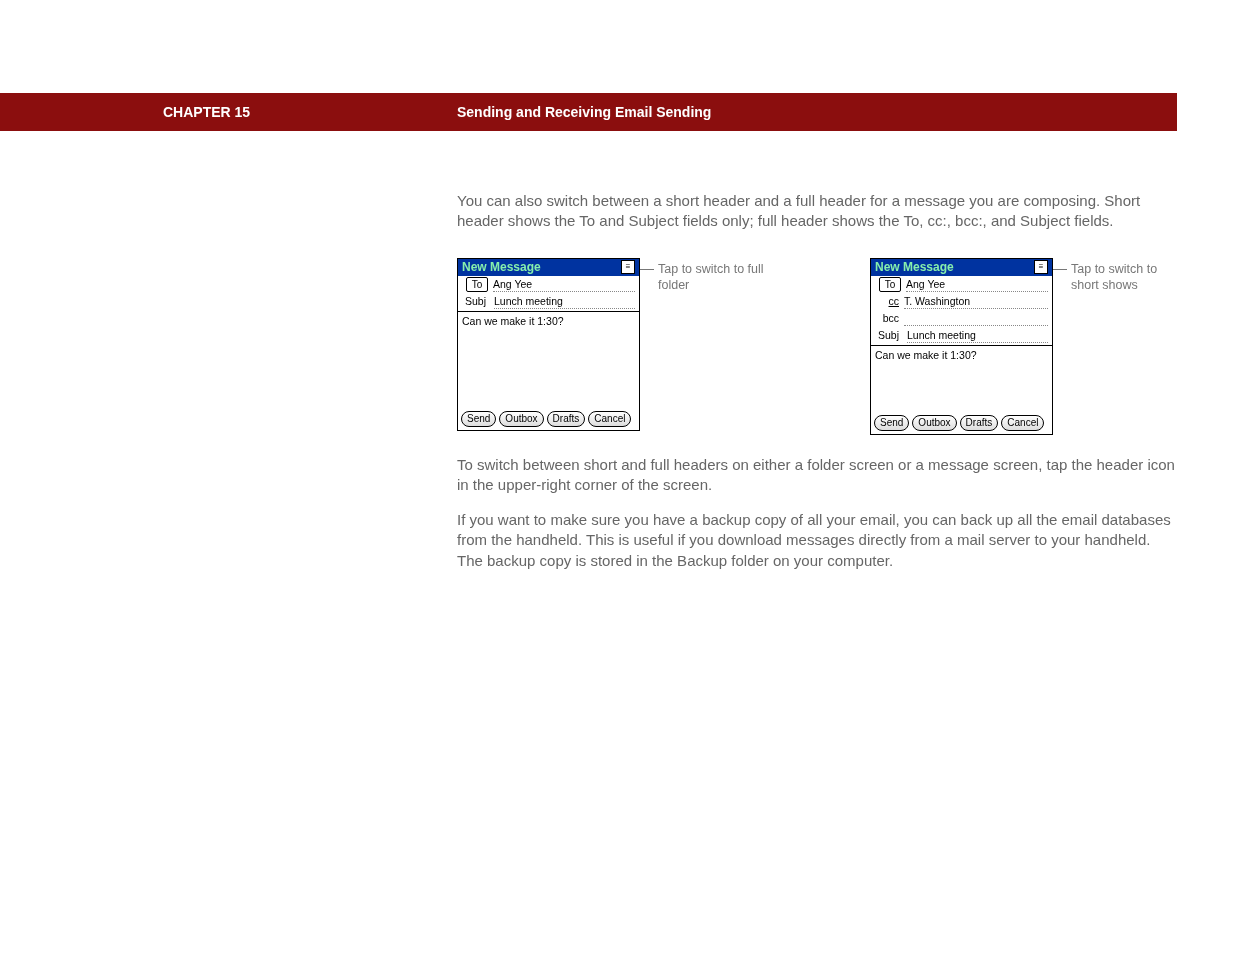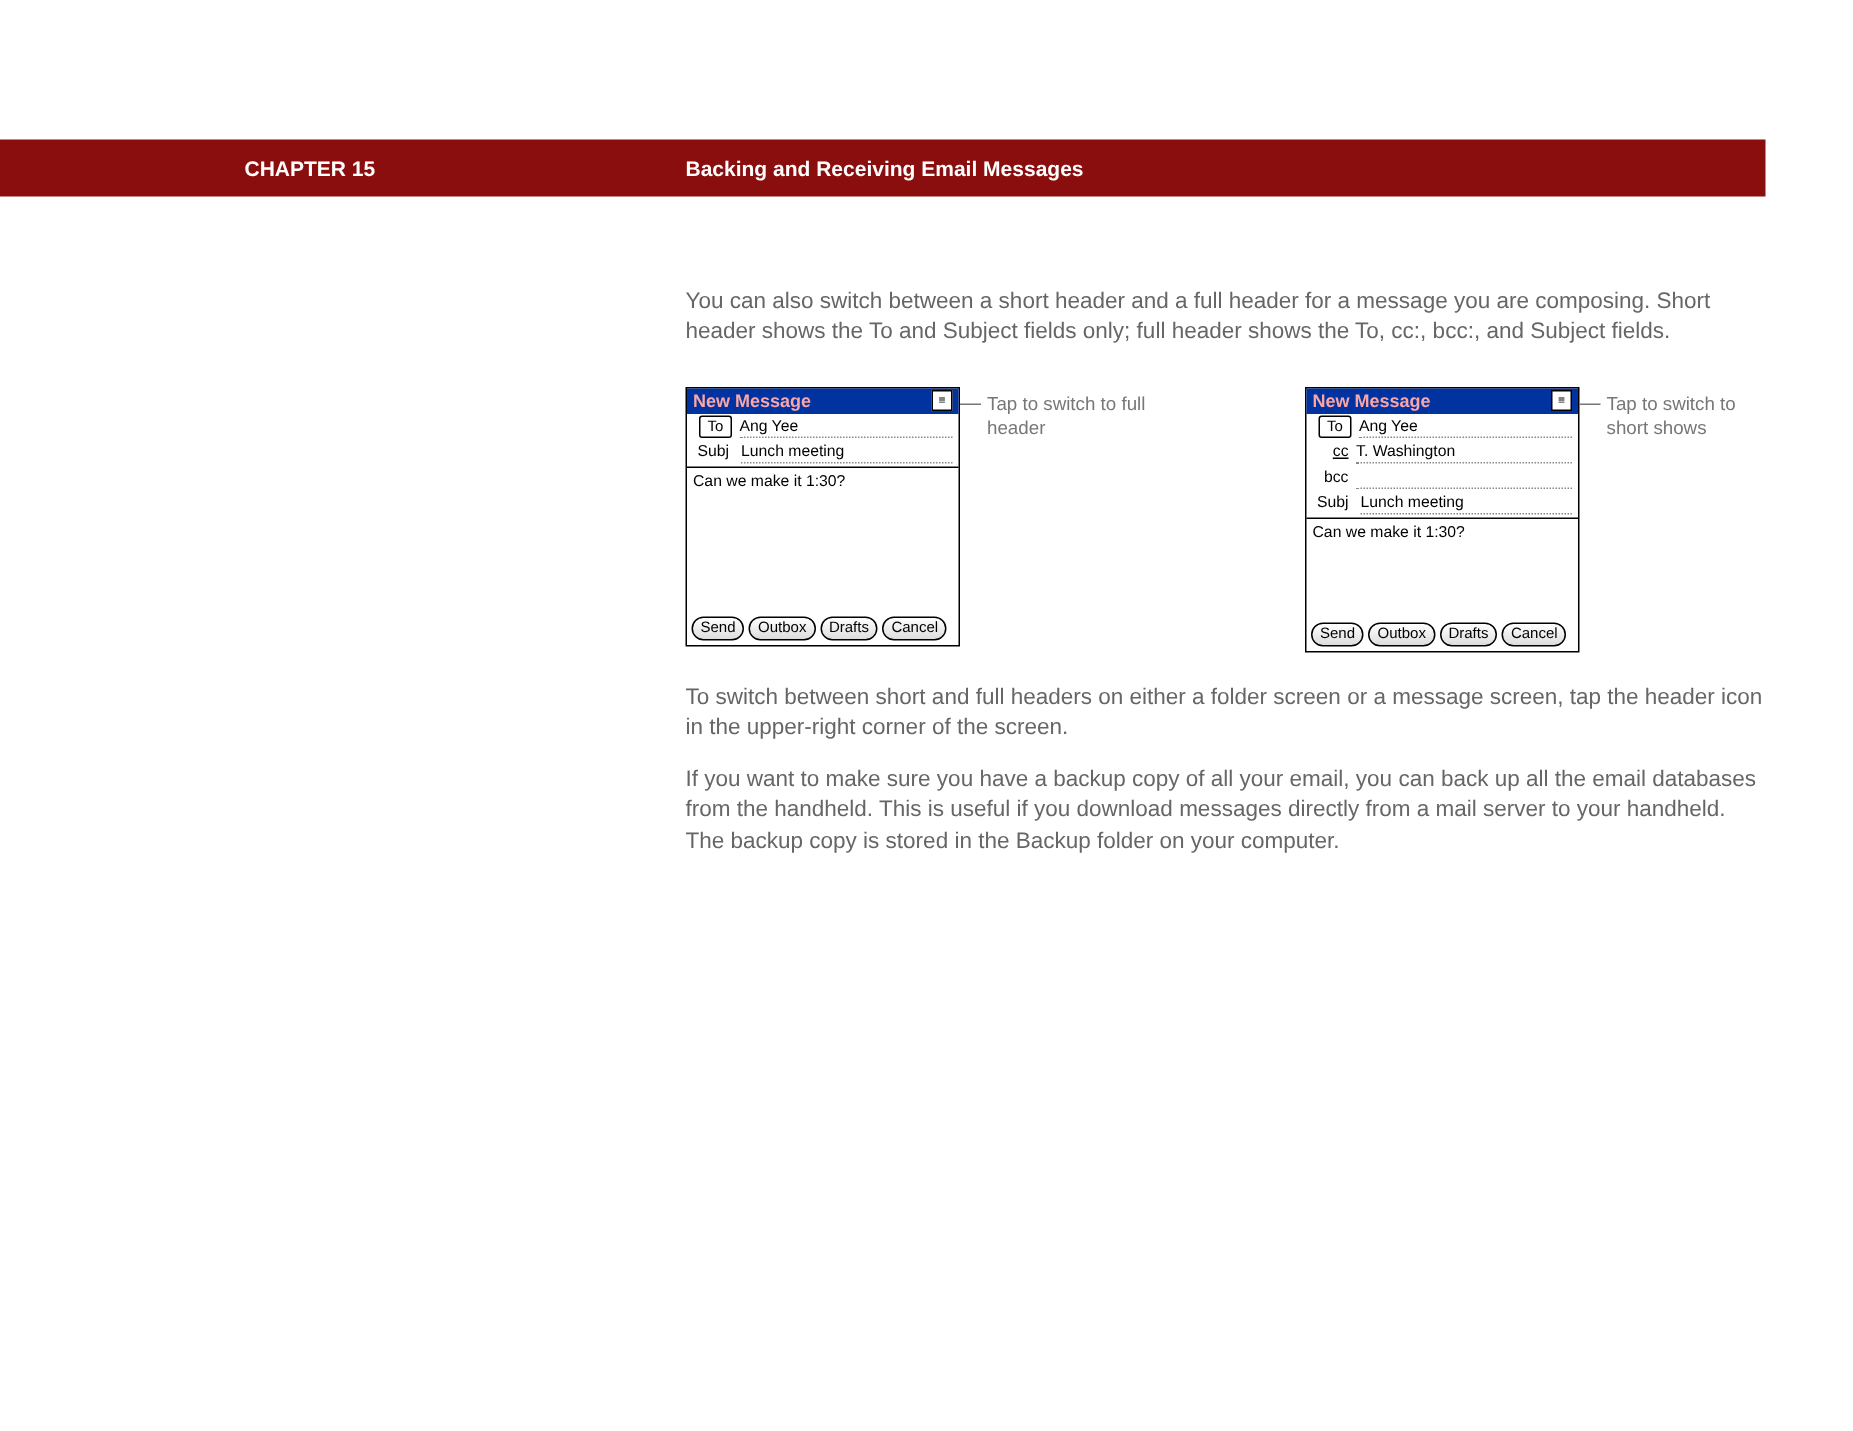--- a/index.html
+++ b/index.html
@@ -75,21 +75,21 @@
     font-weight: bold;
     padding: 1px 4px;
     height: 15px;
     line-height: 15px;
     display: flex;
     justify-content: space-between;
     align-items: center;
   }
   .title-txt {
     background: #0033a0;
-    color: #fca5a5;
+    color: #86efac;
     font-size: 12px;
     font-weight: bold;
   }
   .header-icon {
     width: 12px; height: 12px;
     background: #fff;
     border: 1px solid #000;
     display: inline-flex;
     align-items: center;
     justify-content: center;
@@ -173,21 +173,21 @@
     margin-top: 6px;
   }
 </style>
 </head>
 <body>
 
 <div class="page">
 
   <div class="top-bar">
     <div class="top-bar-left">CHAPTER 15</div>
-    <div class="top-bar-right">Backing and Receiving Email Messages</div>
+    <div class="top-bar-right">Sending and Receiving Email Sending</div>
   </div>
 
   <div class="content">
     <p class="para">You can also switch between a short header and a full header for a message you are composing. Short header shows the To and Subject fields only; full header shows the To, cc:, bcc:, and Subject fields.</p>
 
     <div class="screens-row">
 
       <div class="screen-group">
         <div class="palm">
           <div class="palm-title">
@@ -205,21 +205,21 @@
           <div class="divider"></div>
           <div class="body-area">Can we make it 1:30?</div>
           <div class="btn-row">
             <span class="pbtn">Send</span>
             <span class="pbtn">Outbox</span>
             <span class="pbtn">Drafts</span>
             <span class="pbtn">Cancel</span>
           </div>
         </div>
         <div class="tick"></div>
-        <div class="callout">Tap to switch to full header</div>
+        <div class="callout">Tap to switch to full folder</div>
       </div>
 
       <div class="screen-group" style="margin-left:80px;">
         <div class="palm">
           <div class="palm-title">
             <span class="title-txt">New Message</span>
             <span class="header-icon">≡</span>
           </div>
           <div class="field-row">
             <span class="field-label boxed">To</span>

